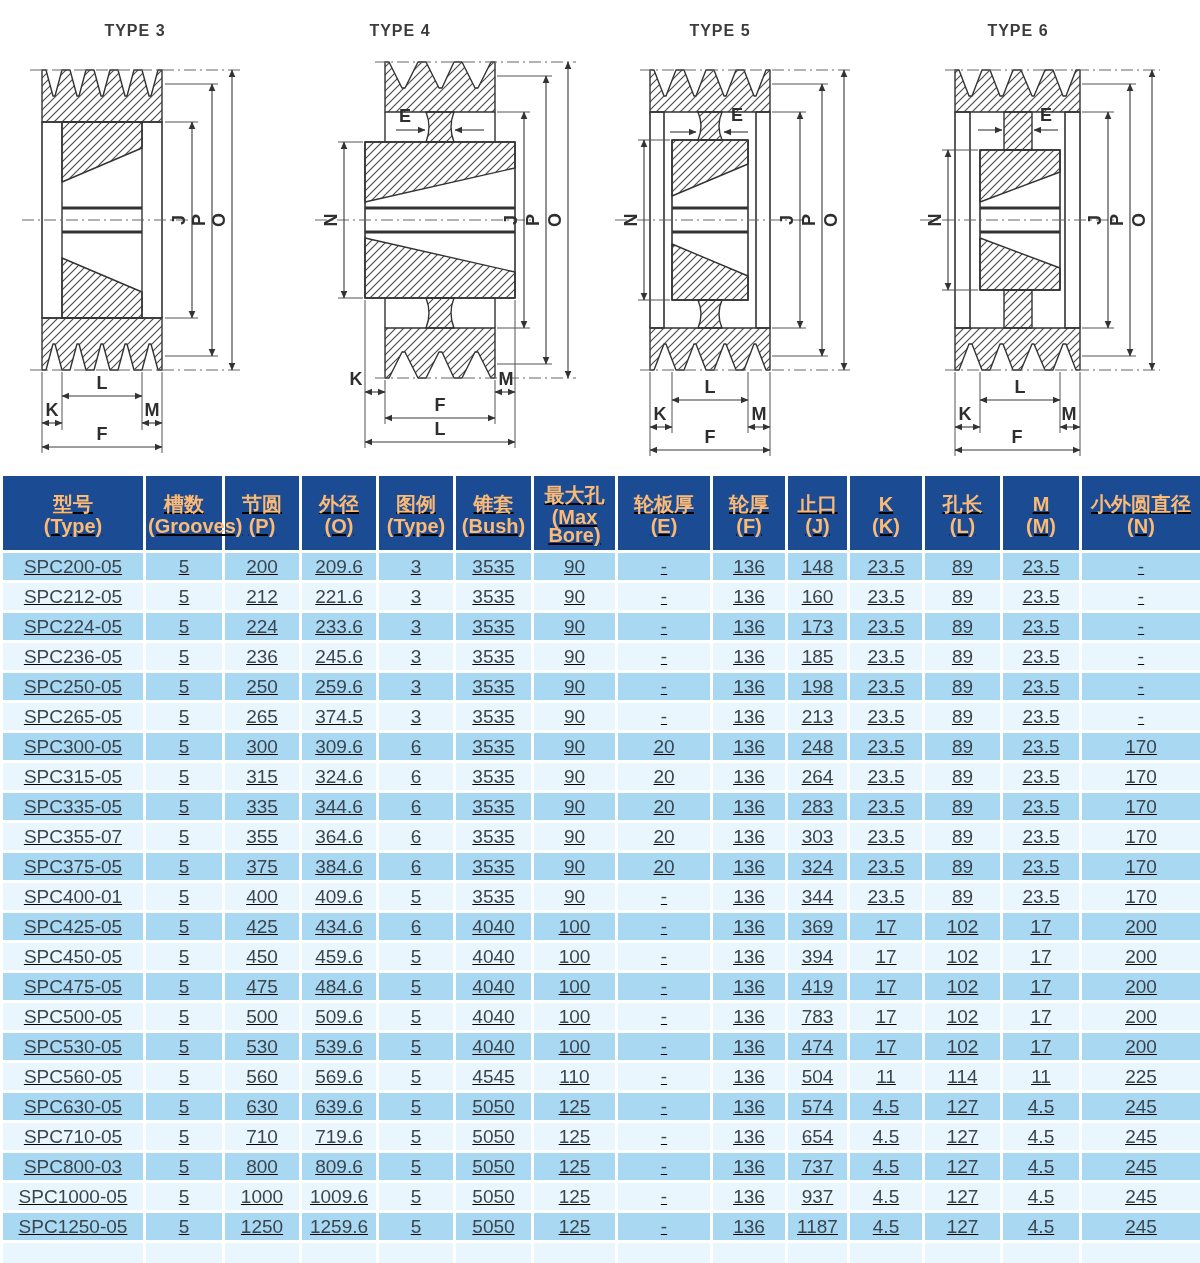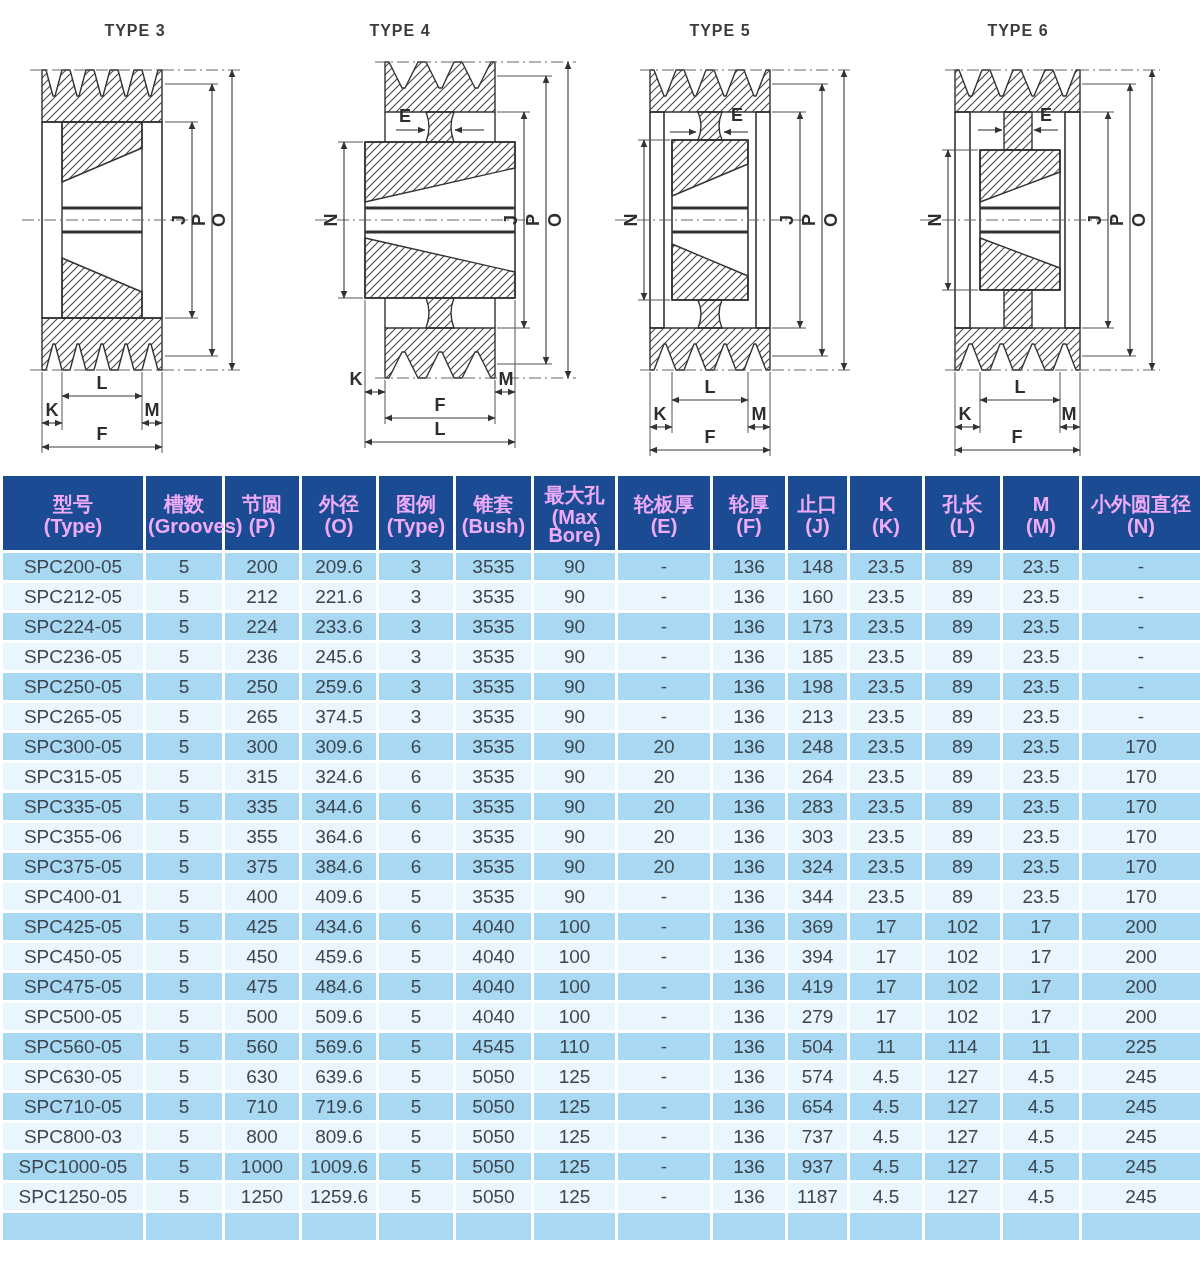--- a/index.html
+++ b/index.html
@@ -1,36 +1,36 @@
 <!DOCTYPE html>
 <html><head>
 <meta charset="utf-8">
 <style>
   html,body{margin:0;padding:0;}
   .page{width:1200px;height:1263px;overflow:hidden;background:#ffffff;position:relative;
-        font-family:"Liberation Sans",sans-serif;}
+        font-family:"Liberation Sans",sans-serif;text-decoration:underline;}
   .diagrams{display:flex;height:461px;}
   .diagram{width:300px;margin:0;padding:0;}
   .diagram svg{display:block;}
 
   
   .ol  {stroke:#333;stroke-width:1.6;fill:#fff;stroke-linejoin:round;}
   .hat {stroke:#333;stroke-width:1.4;fill:url(#hatch);stroke-linejoin:round;}
   .thin{stroke:#333;stroke-width:1.4;fill:none;}
   .bore{stroke:#333;stroke-width:2.8;fill:none;}
   .ext {stroke:#555;stroke-width:1;fill:none;}
   .dim {stroke:#3a3a3a;stroke-width:1.1;fill:none;marker-start:url(#arr);marker-end:url(#arr);}
   .dime{stroke:#3a3a3a;stroke-width:1.1;fill:none;marker-end:url(#arr);}
   .cl  {stroke:#666;stroke-width:1;fill:none;stroke-dasharray:12 4 2 4;}
   .dimtext{font-family:"Liberation Sans",sans-serif;font-size:18px;font-weight:bold;fill:#2e2e2e;text-anchor:middle;}
   .dtitle {font-family:"Liberation Sans",sans-serif;font-size:16px;font-weight:bold;fill:#3c3c3c;text-anchor:middle;letter-spacing:1px;}
 
   
   table.spec{width:1200px;border-collapse:collapse;table-layout:fixed;margin-top:12px;}
-  table.spec th{background:#1b4c93;color:#f0abfc;border:3px solid #fff;padding:6px 2px;font-weight:bold;text-align:center;}
+  table.spec th{background:#1b4c93;color:#fdba74;border:3px solid #fff;padding:6px 2px;font-weight:bold;text-align:center;}
   table.spec th .zh{font-size:20px;line-height:26px;}
   table.spec th .en{font-size:20px;line-height:18px;font-weight:600;}
   table.spec td{border:3px solid #fff;text-align:center;font-size:19px;color:#3a4550;height:27px;
                 padding:0 2px;white-space:nowrap;overflow:hidden;}
   table.spec tbody tr:nth-child(odd)  td{background:#a9d9f2;}
   table.spec tbody tr:nth-child(even) td{background:#eaf6fd;}
 </style>
 </head>
 <body>
 
@@ -432,21 +432,21 @@
           <td>90</td>
           <td>20</td>
           <td>136</td>
           <td>283</td>
           <td>23.5</td>
           <td>89</td>
           <td>23.5</td>
           <td>170</td>
         </tr>
         <tr>
-          <td>SPC355-06</td>
+          <td>SPC355-07</td>
           <td>5</td>
           <td>355</td>
           <td>364.6</td>
           <td>6</td>
           <td>3535</td>
           <td>90</td>
           <td>20</td>
           <td>136</td>
           <td>303</td>
           <td>23.5</td>
@@ -537,21 +537,37 @@
         <tr>
           <td>SPC500-05</td>
           <td>5</td>
           <td>500</td>
           <td>509.6</td>
           <td>5</td>
           <td>4040</td>
           <td>100</td>
           <td>-</td>
           <td>136</td>
-          <td>279</td>
+          <td>783</td>
+          <td>17</td>
+          <td>102</td>
+          <td>17</td>
+          <td>200</td>
+        </tr>
+        <tr>
+          <td>SPC530-05</td>
+          <td>5</td>
+          <td>530</td>
+          <td>539.6</td>
+          <td>5</td>
+          <td>4040</td>
+          <td>100</td>
+          <td>-</td>
+          <td>136</td>
+          <td>474</td>
           <td>17</td>
           <td>102</td>
           <td>17</td>
           <td>200</td>
         </tr>
         <tr>
           <td>SPC560-05</td>
           <td>5</td>
           <td>560</td>
           <td>569.6</td>

